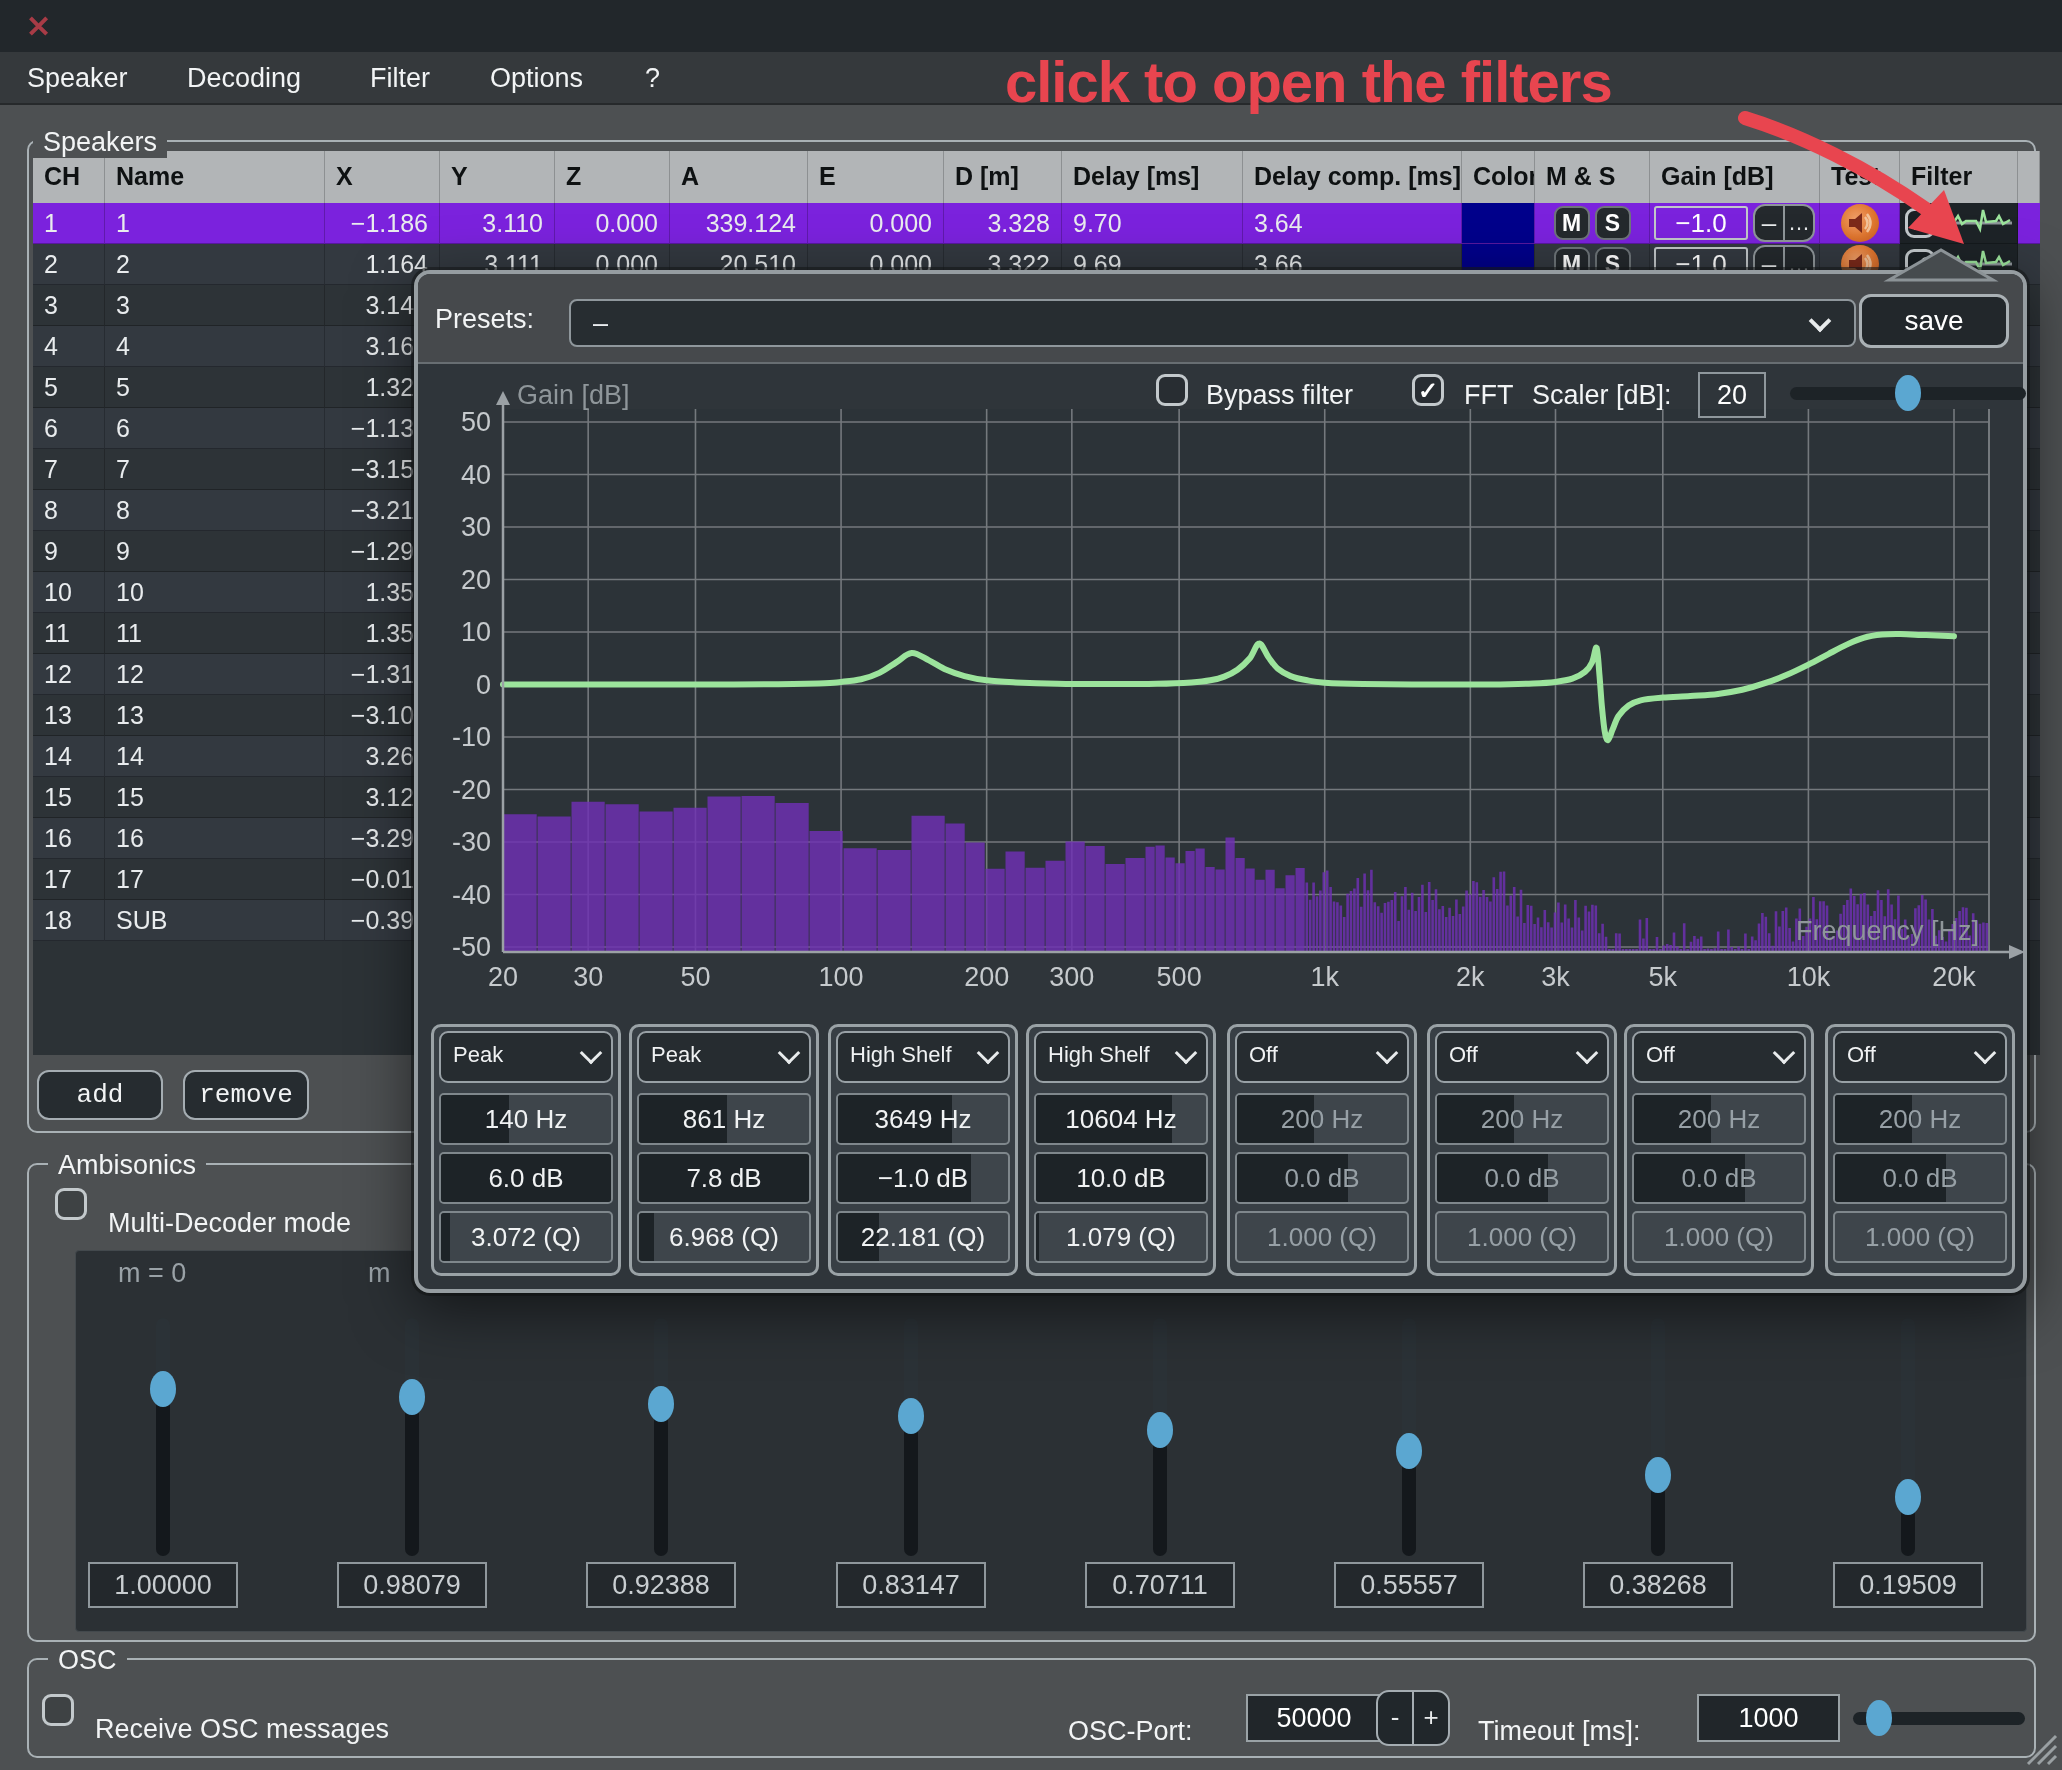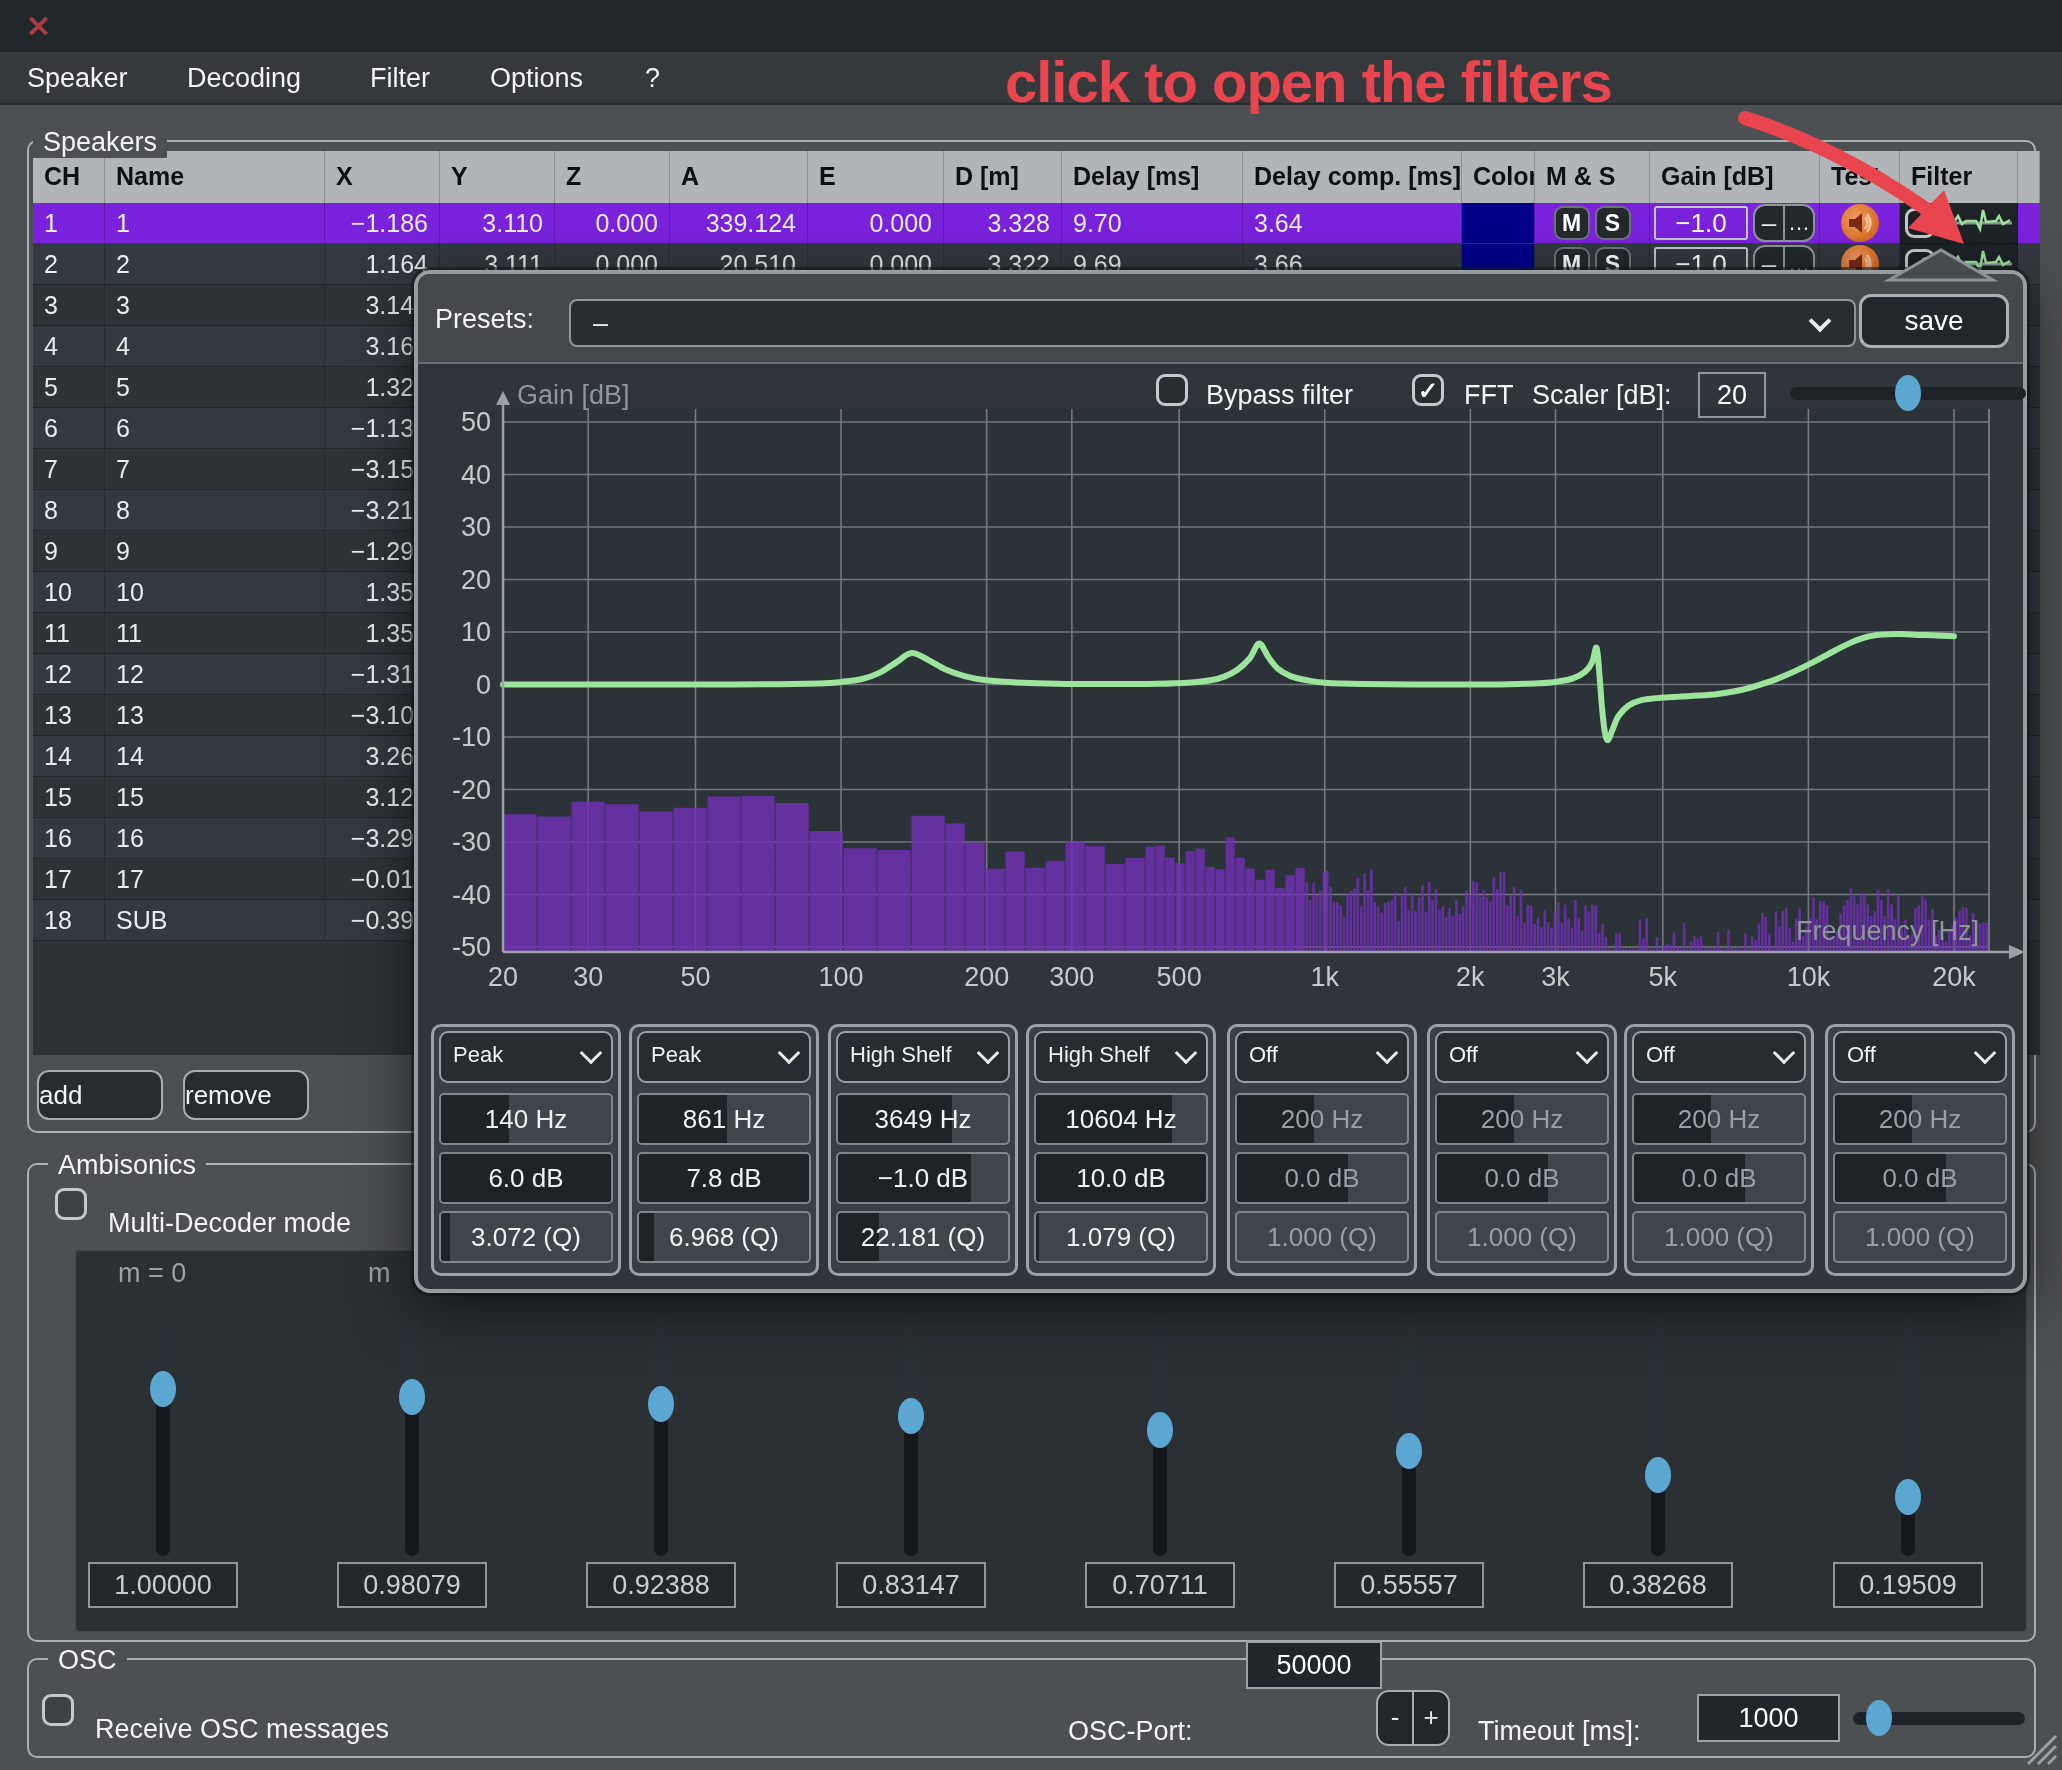--- a/index.html
+++ b/index.html
@@ -29,21 +29,21 @@
          font-size:23px;font-weight:bold;text-align:center;line-height:30px;}
   .gain-box{width:100px;height:34px;border:2px solid #c2c7ca;border-radius:3px;text-align:center;line-height:30px;font-size:26px;color:#fff;}
   .split-btn{width:66px;height:38px;border:2px solid #8f969a;border-radius:12px;background:#24292d;display:flex;}
   .split-btn span{flex:1;text-align:center;color:#e8ebec;line-height:34px;font-size:22px;}
   .split-btn span:first-child{border-right:2px solid #8f969a;font-size:26px;}
   .spk-icon{width:38px;height:38px;border-radius:50%;background:radial-gradient(circle at 40% 40%,#f0a06a 0%,#e0762f 55%,#c6581f 100%);
             display:flex;align-items:center;justify-content:center;}
   .checkbox{width:32px;height:32px;border:3px solid #c3c9cc;border-radius:9px;background:rgba(20,24,27,0.25);
             color:#fff;font-size:24px;font-weight:bold;text-align:center;line-height:27px;flex:none;}
   .btn{position:absolute;height:50px;border:2px solid #a5adb2;border-radius:12px;background:#262c30;
-       color:#f2f4f5;font-size:26px;text-align:left;line-height:46px;}
+       color:#f2f4f5;font-size:26px;text-align:center;line-height:46px;font-family:Liberation Mono, monospace;}
   
   .amb-panel{position:absolute;left:75px;top:1250px;width:1952px;height:382px;background:#2b3034;border:1px solid #43494d;border-radius:4px;z-index:1;}
   .m-label{position:absolute;font-size:27px;color:#9aa2a7;z-index:1;}
   .vtrack{position:absolute;width:14px;border-radius:7px;background:#2b3237;z-index:1;}
   .vtrack .below{position:absolute;left:0;right:0;bottom:0;background:#14181c;border-radius:7px;}
   .vthumb{position:absolute;width:26px;height:36px;border-radius:50%;z-index:2;}
   .vval{position:absolute;width:150px;height:46px;border:2px solid #8f979c;background:#23282c;color:#c9ced1;
         font-size:27px;text-align:center;line-height:42px;z-index:1;}
   
   .osc-label{position:absolute;font-size:27px;color:#f2f4f5;margin-top:16px;}
@@ -546,21 +546,21 @@
       </div>
       <div class="vthumb" style="background: rgb(91, 167, 209); left: 1895px; top: 1478.5px;"></div>
       <div class="vval" style="left: 1833px; top: 1562px;">0.19509</div>
     </div>
 
   <span class="gb-label" style="left:48px;top:1645px;">OSC</span>
   <div class="groupbox" style="left:27px;top:1658px;width:2009px;height:100px;"></div>
   <div class="checkbox" style="position:absolute;left:42px;top:1694px;z-index:1;" id="osc-cb"></div>
   <span class="osc-label" style="left:95px;top:1698px;z-index:1;">Receive OSC messages</span>
   <span class="osc-label" style="left:1068px;top:1700px;z-index:1;">OSC-Port:</span>
-  <div class="osc-input" style="left:1246px;top:1641px;width:136px;height:48px;line-height:44px;z-index:1;">50000</div>
+  <div class="osc-input" style="left:1246px;top:1694px;width:136px;height:48px;line-height:44px;z-index:1;">50000</div>
   <div class="pm-btn" style="left:1376px;top:1690px;width:74px;height:56px;z-index:1;">
     <span>-</span>
     <span>+</span>
   </div>
   <span class="osc-label" style="left:1478px;top:1700px;z-index:1;">Timeout [ms]:</span>
   <div class="osc-input" style="left:1697px;top:1694px;width:143px;height:48px;line-height:44px;z-index:1;">1000</div>
   <div class="htrack" style="left:1853px;top:1712px;width:172px;z-index:1;"></div>
   <div class="hthumb" style="left: 1866px; top: 1700px; background: rgb(91, 167, 209);" id="osc-thumb"></div>
 
   <svg class="overlay-svg" style="left:2022px;top:1732px;z-index:2;" width="36" height="34">

